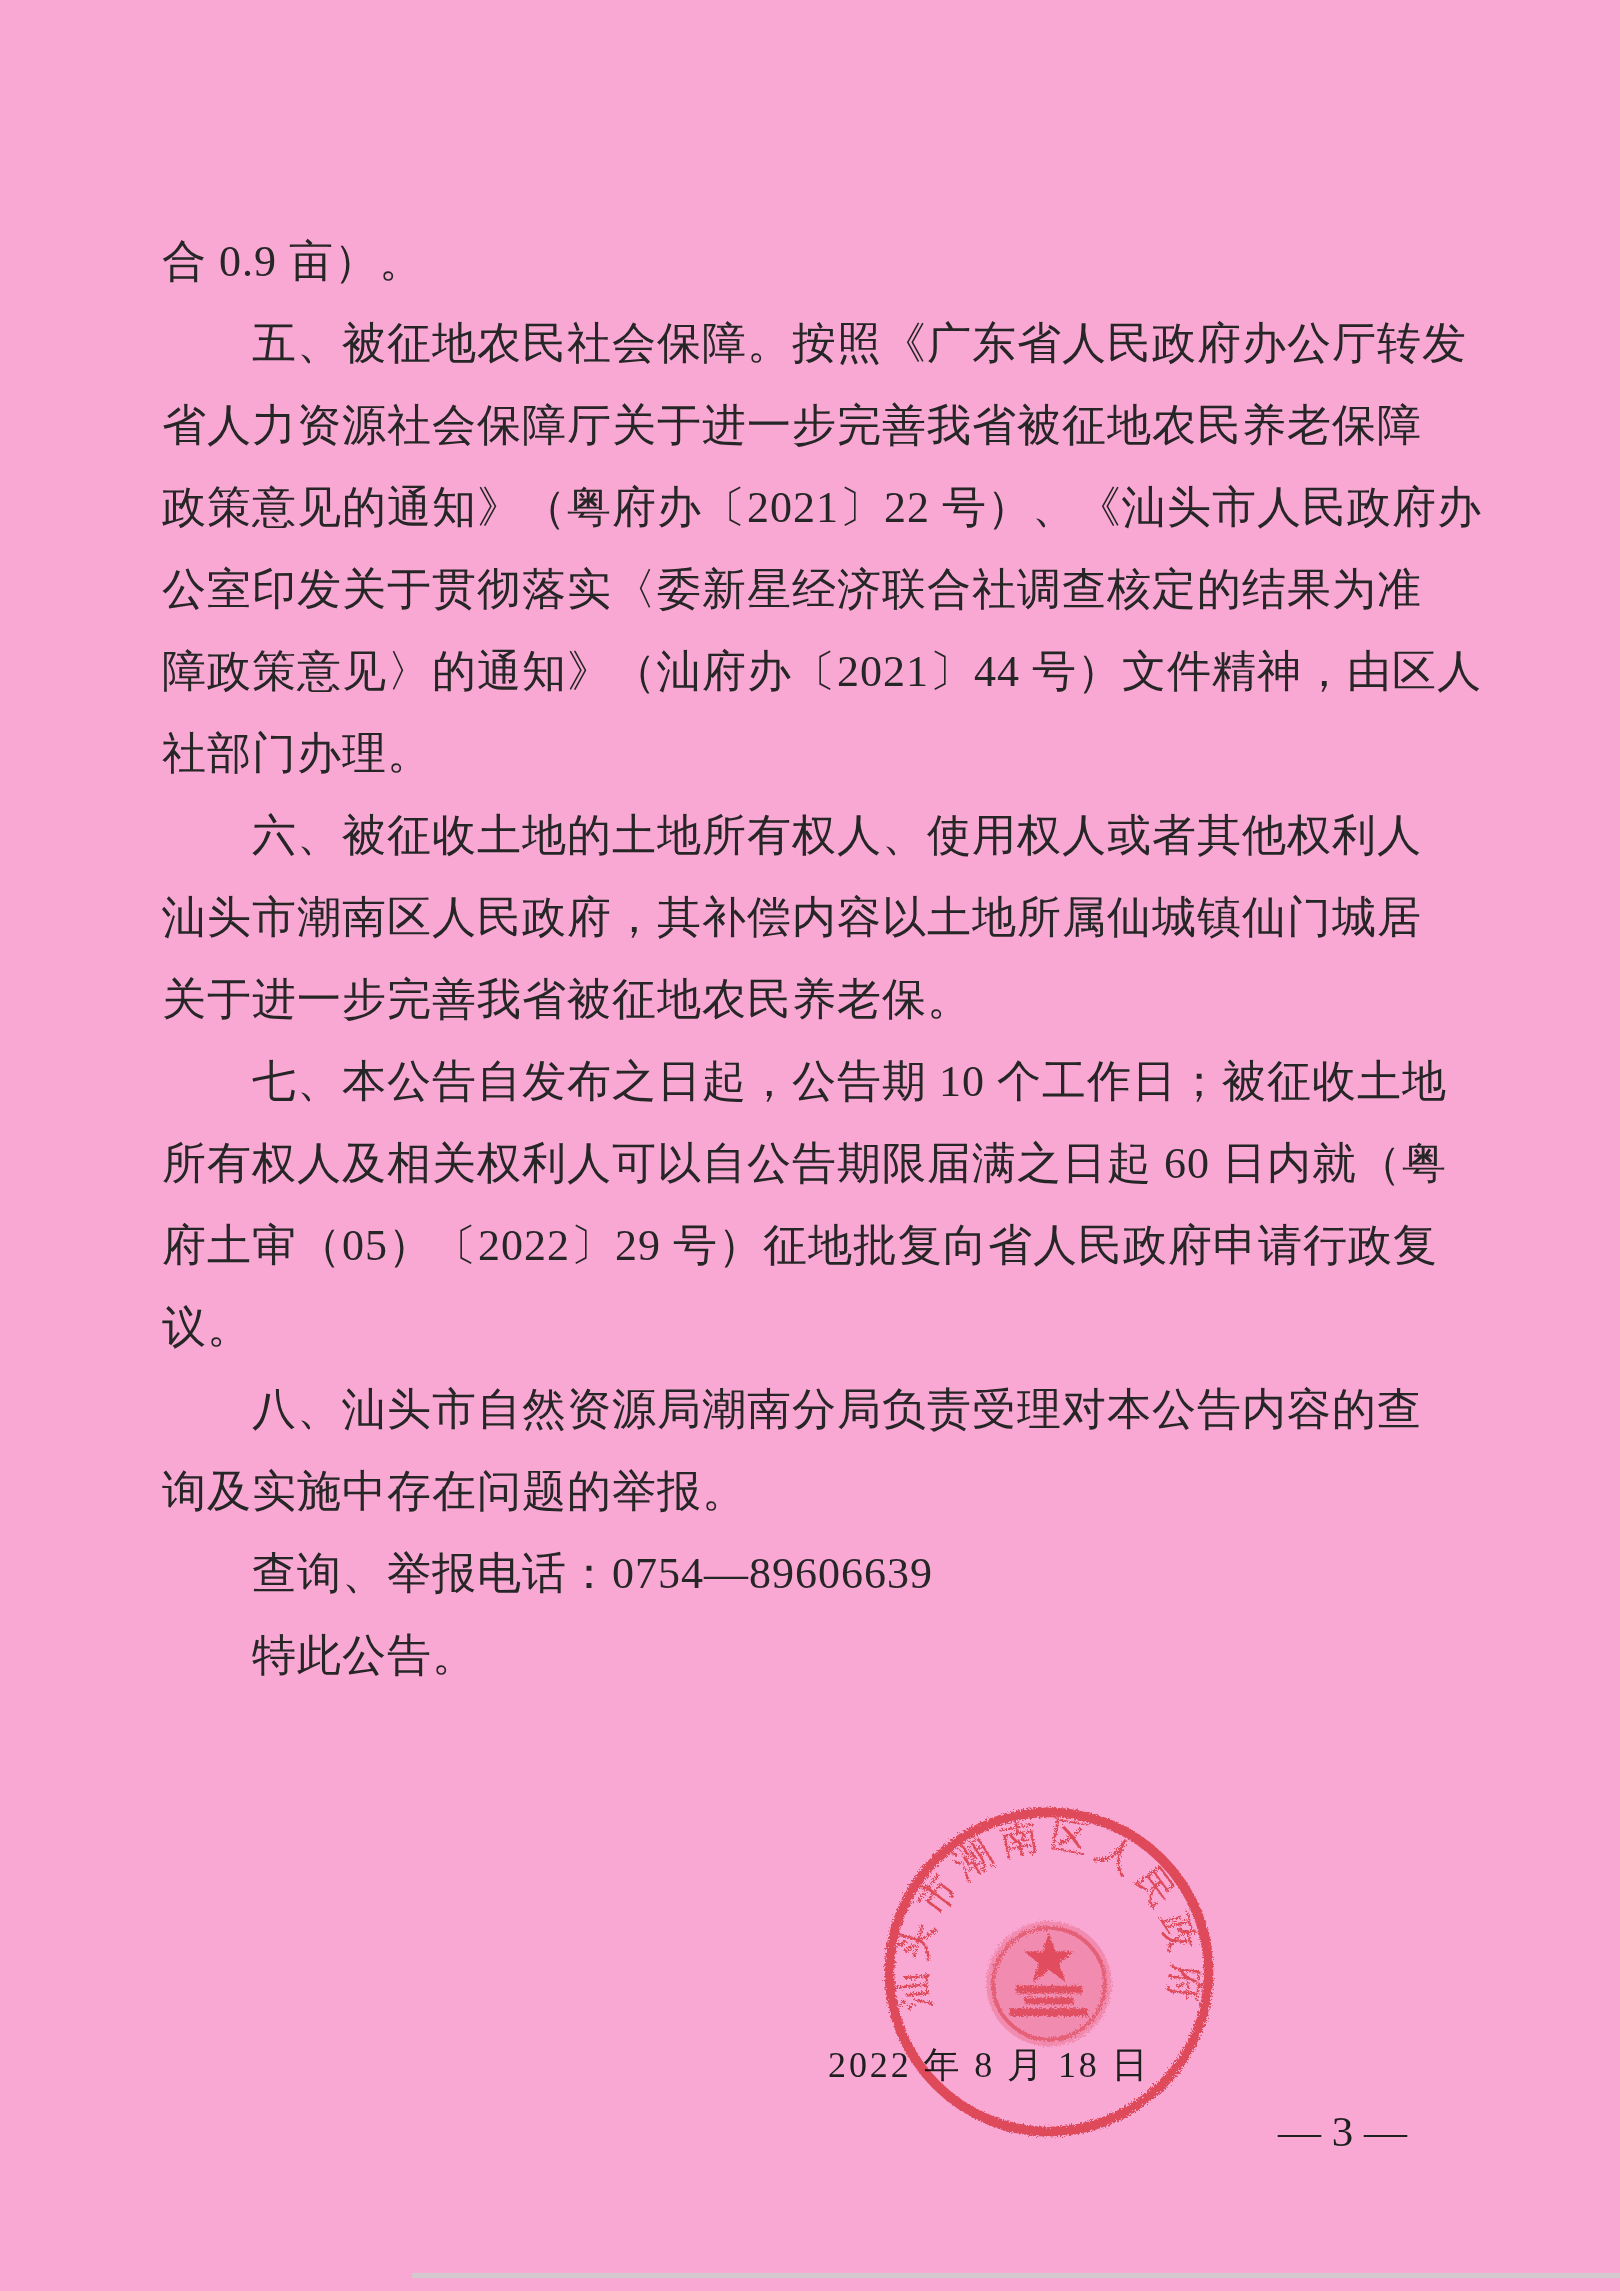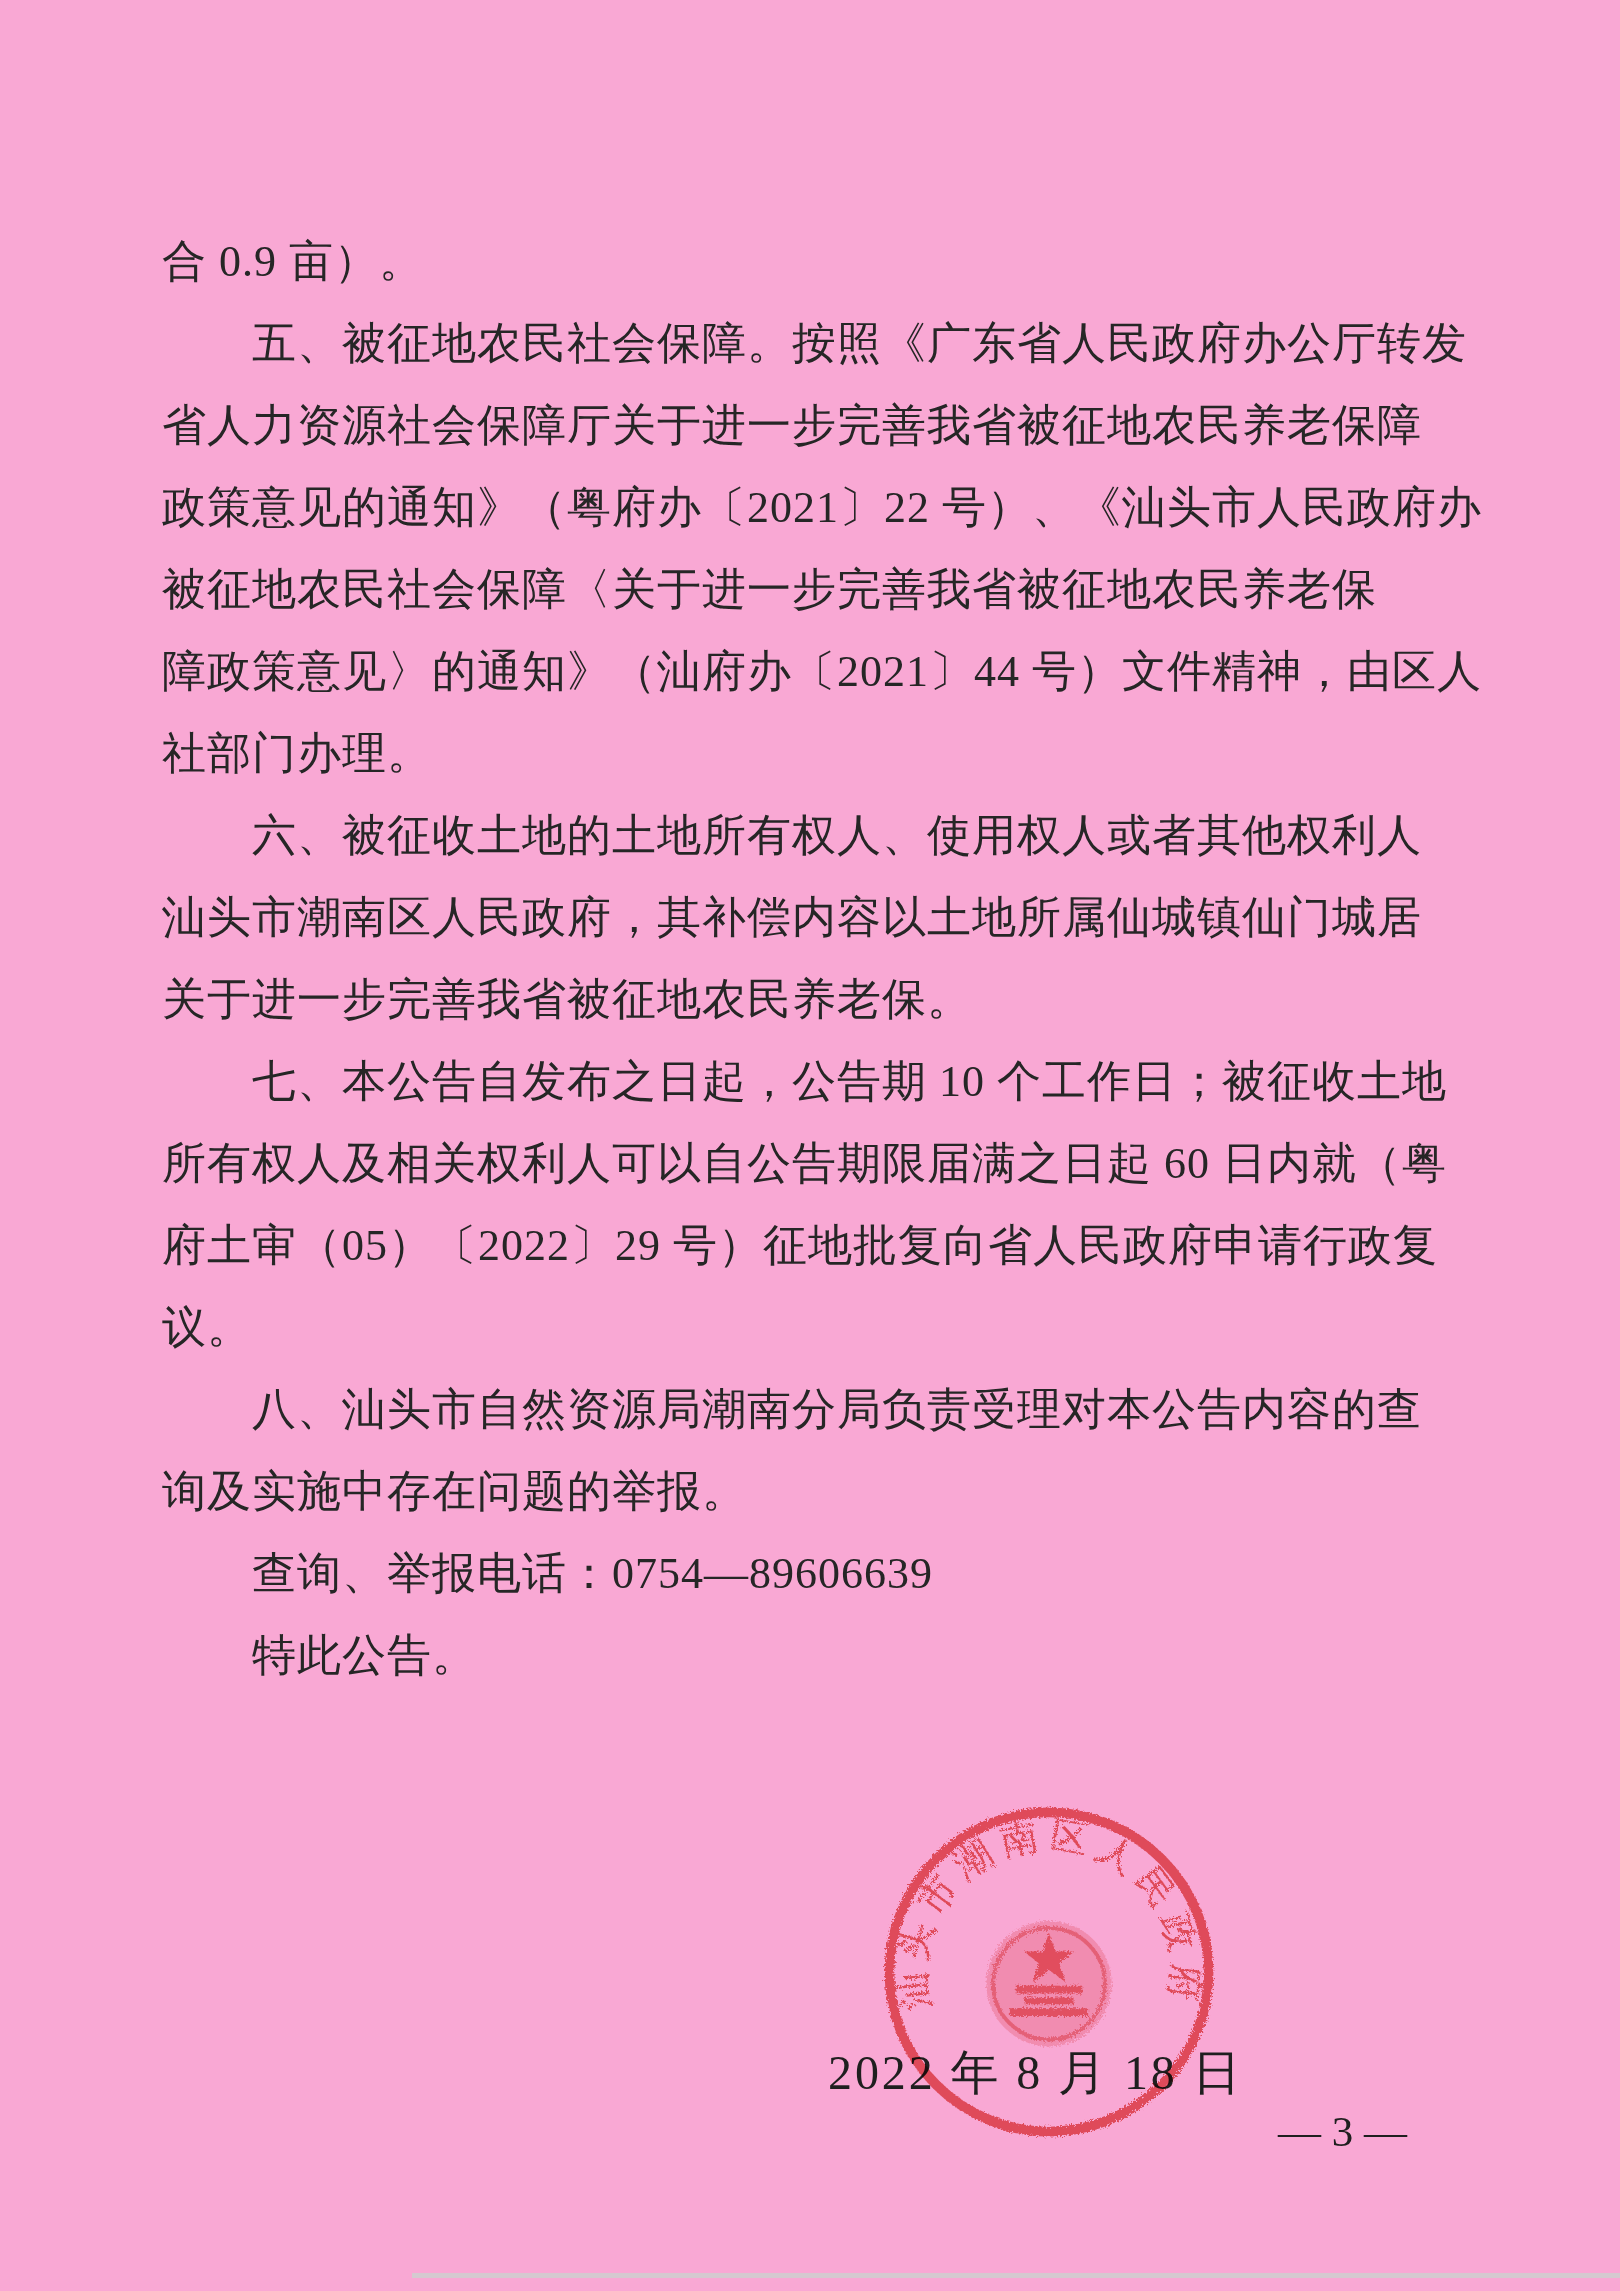--- a/index.html
+++ b/index.html
@@ -37,21 +37,21 @@
     top: 1952px;
     font-size: 46px;
     letter-spacing: 5.9px;
     color: #1f1f1f;
     white-space: nowrap;
   }
   .issue-date {
     position: absolute;
     left: 828px;
     top: 2041px;
-    font-size: 48px;
+    font-size: 36px;
     letter-spacing: 2.9px;
     color: #1f1f1f;
     white-space: nowrap;
   }
   .page-number {
     position: absolute;
     left: 1230px;
     top: 2107px;
     width: 225px;
     text-align: center;
@@ -81,21 +81,21 @@
 </head>
 <body>
 
 <div class="page">
 
   <div class="body-text">
     <div class="line">合 0.9 亩）。</div>
     <div class="line indent">五、被征地农民社会保障。按照《广东省人民政府办公厅转发</div>
     <div class="line">省人力资源社会保障厅关于进一步完善我省被征地农民养老保障</div>
     <div class="line">政策意见的通知》（粤府办〔2021〕22 号）、《汕头市人民政府办</div>
-    <div class="line">被征地农民社会保障〈关于进一步完善我省被征地农民养老保</div>
+    <div class="line">公室印发关于贯彻落实〈委新星经济联合社调查核定的结果为准</div>
     <div class="line">障政策意见〉的通知》（汕府办〔2021〕44 号）文件精神，由区人</div>
     <div class="line">社部门办理。</div>
     <div class="line indent">六、被征收土地的土地所有权人、使用权人或者其他权利人</div>
     <div class="line">汕头市潮南区人民政府，其补偿内容以土地所属仙城镇仙门城居</div>
     <div class="line">关于进一步完善我省被征地农民养老保。</div>
     <div class="line indent">七、本公告自发布之日起，公告期 10 个工作日；被征收土地</div>
     <div class="line">所有权人及相关权利人可以自公告期限届满之日起 60 日内就（粤</div>
     <div class="line">府土审（05）〔2022〕29 号）征地批复向省人民政府申请行政复</div>
     <div class="line">议。</div>
     <div class="line indent">八、汕头市自然资源局潮南分局负责受理对本公告内容的查</div>

